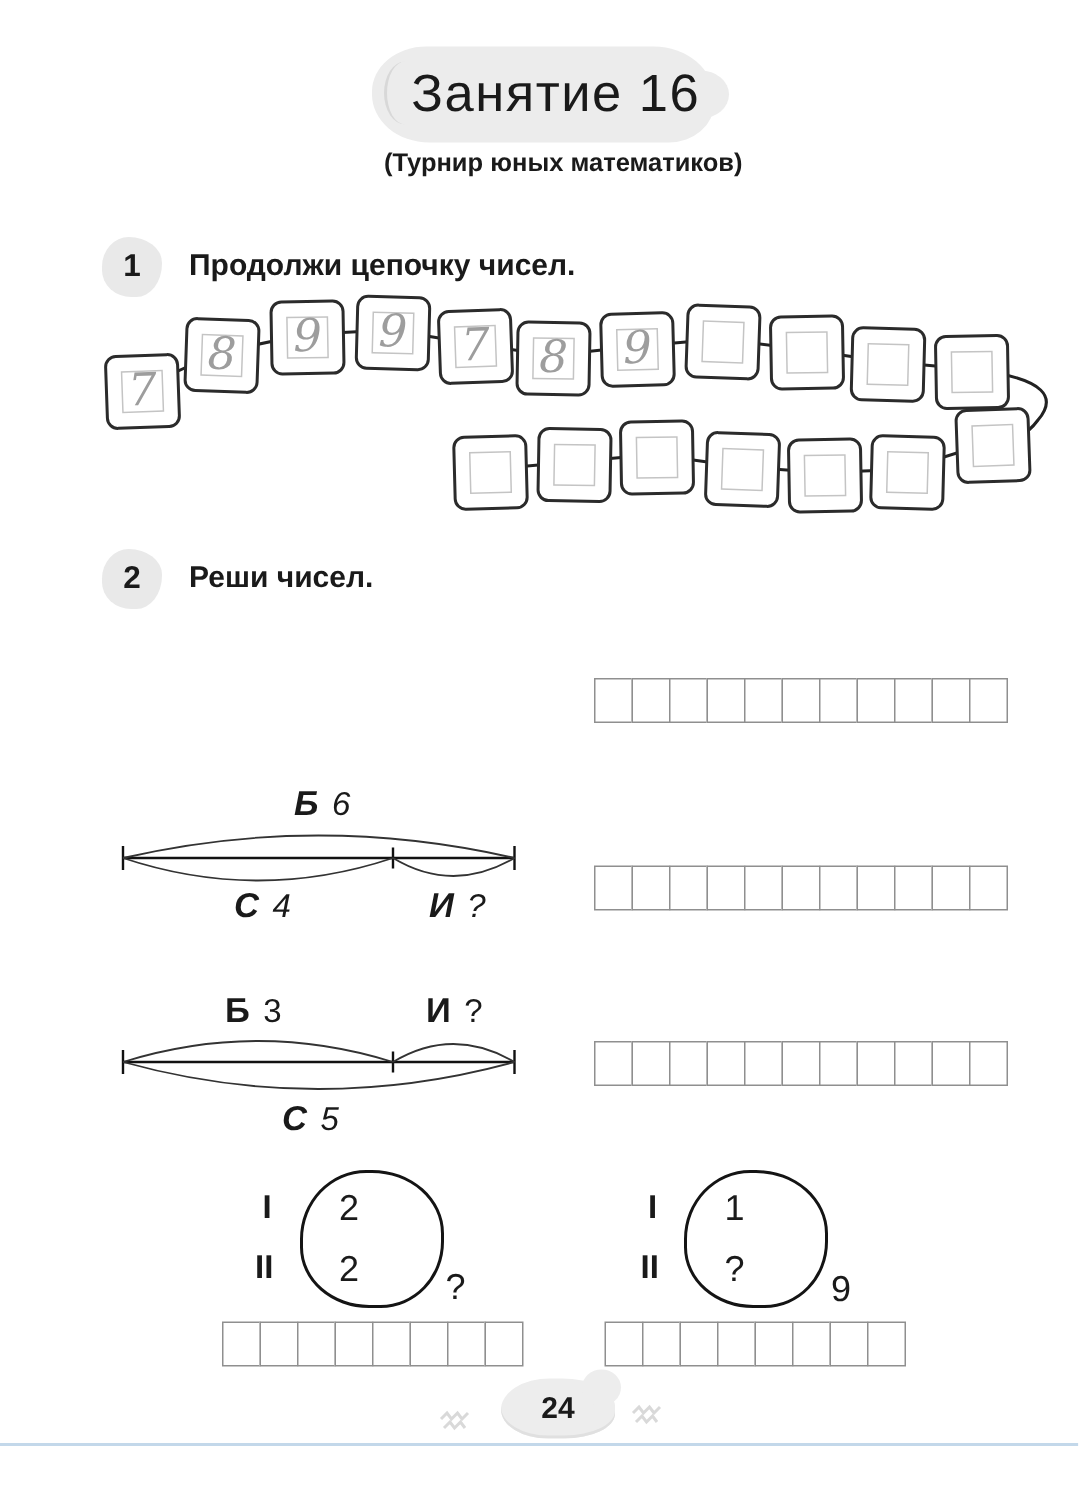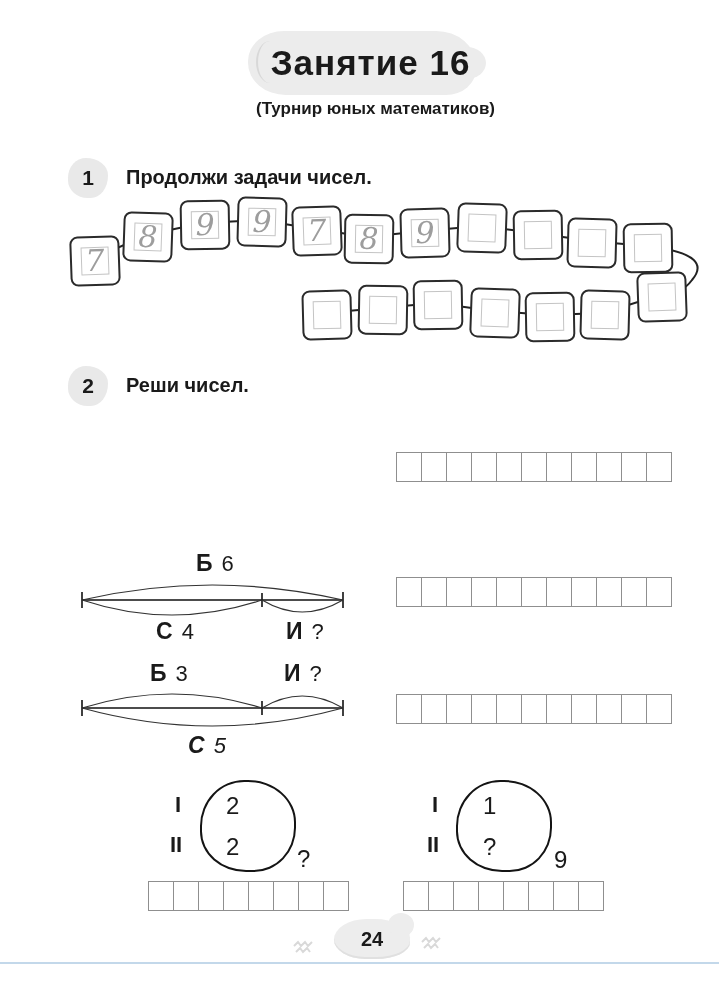--- a/index.html
+++ b/index.html
@@ -7,21 +7,21 @@
         font-family:"Liberation Sans", sans-serif;color:#1a1a1a;}
 
   
   .title-blob{position:absolute;left:248px;top:31px;width:228px;height:64px;background:#ececec;
               border-radius:36px 40px 30px 38px / 30px 34px 26px 32px;
               display:flex;align-items:center;justify-content:center;}
   .title-blob::after{content:"";position:absolute;right:-10px;top:16px;width:38px;height:32px;
               background:#ececec;border-radius:50%;}
   .title-blob::before{content:"";position:absolute;left:8px;top:10px;width:26px;height:42px;
               border-left:2px solid #d8d8d8;border-radius:50%;}
-  .title-text{position:relative;z-index:1;font-size:35px;font-weight:bold;letter-spacing:1px;margin-left:17px;}
+  .title-text{position:relative;z-index:1;font-size:35px;font-weight:normal;letter-spacing:1px;margin-left:17px;}
   .subtitle{position:absolute;left:16px;top:99px;width:719px;text-align:center;font-size:17px;font-weight:600;}
 
   
   .badge{position:absolute;width:40px;height:40px;background:#e9e9e9;
          border-radius:50% 62% 48% 55% / 55% 48% 62% 50%;
          display:flex;align-items:center;justify-content:center;font-size:21px;font-weight:bold;}
   .badge::after{content:"";position:absolute;right:-6px;top:-4px;width:18px;height:16px;
          background:#e9e9e9;border-radius:50%;z-index:-1;}
   .task-instruction{position:absolute;font-size:20px;font-weight:600;}
 
@@ -67,21 +67,21 @@
 <div class="page">
 
   <div class="title-blob">
     <div class="title-text">Занятие 16</div>
   </div>
   <div class="subtitle">(Турнир юных математиков)</div>
 
   <div class="badge" style="left:68px;top:158px;">
     <span>1</span>
   </div>
-  <div class="task-instruction" style="left:126px;top:166px;">Продолжи задачи чисел.</div>
+  <div class="task-instruction" style="left:126px;top:166px;">Продолжи цепочку чисел.</div>
 
   <div class="chain">
     <svg width="719" height="360">
       <path d="M93,259 L146,235 L203,223 L260,220 L315,229 L367,237 L423,231 L480,226 L536,233 L590,241 L646,246
                C700,252 704,266 692,280 C684,291 674,295 660,295
                L603,313 L548,315 L493,311 L436,303 L381,308 L325,313" fill="none" stroke="#222" stroke-width="2"></path>
     </svg>
 
     <div class="chain-box" style="left:70px;top:236px;transform:rotate(-2deg);">
         <div class="chain-inner">
@@ -188,21 +188,21 @@
       <div class="cell"></div>
       <div class="cell"></div>
       <div class="cell"></div>
       <div class="cell"></div>
       <div class="cell"></div>
       <div class="cell"></div>
       <div class="cell"></div>
       <div class="cell"></div>
     </div>
 
-  <div class="seg-diagram" style="top:552px;">
+  <div class="seg-diagram" style="top:524px;font-style:italic;">
     <svg width="300" height="105">
       <line x1="22" y1="48" x2="283" y2="48" stroke="#111" stroke-width="1.6"></line>
       <line x1="22" y1="40" x2="22" y2="56" stroke="#111" stroke-width="1.6"></line>
       <line x1="202" y1="41" x2="202" y2="55" stroke="#111" stroke-width="1.6"></line>
       <line x1="283" y1="40" x2="283" y2="56" stroke="#111" stroke-width="1.6"></line>
       <path d="M22,48 Q152,18 283,48" fill="none" stroke="#333" stroke-width="1.2"></path>
       <path d="M22,48 Q112,78 202,48" fill="none" stroke="#333" stroke-width="1.2"></path>
       <path d="M202,48 Q242,72 283,48" fill="none" stroke="#333" stroke-width="1.2"></path>
     </svg>
     <div class="dlabel" style="left:136px;top:-2px;"><b>Б</b><span>6</span></div>

